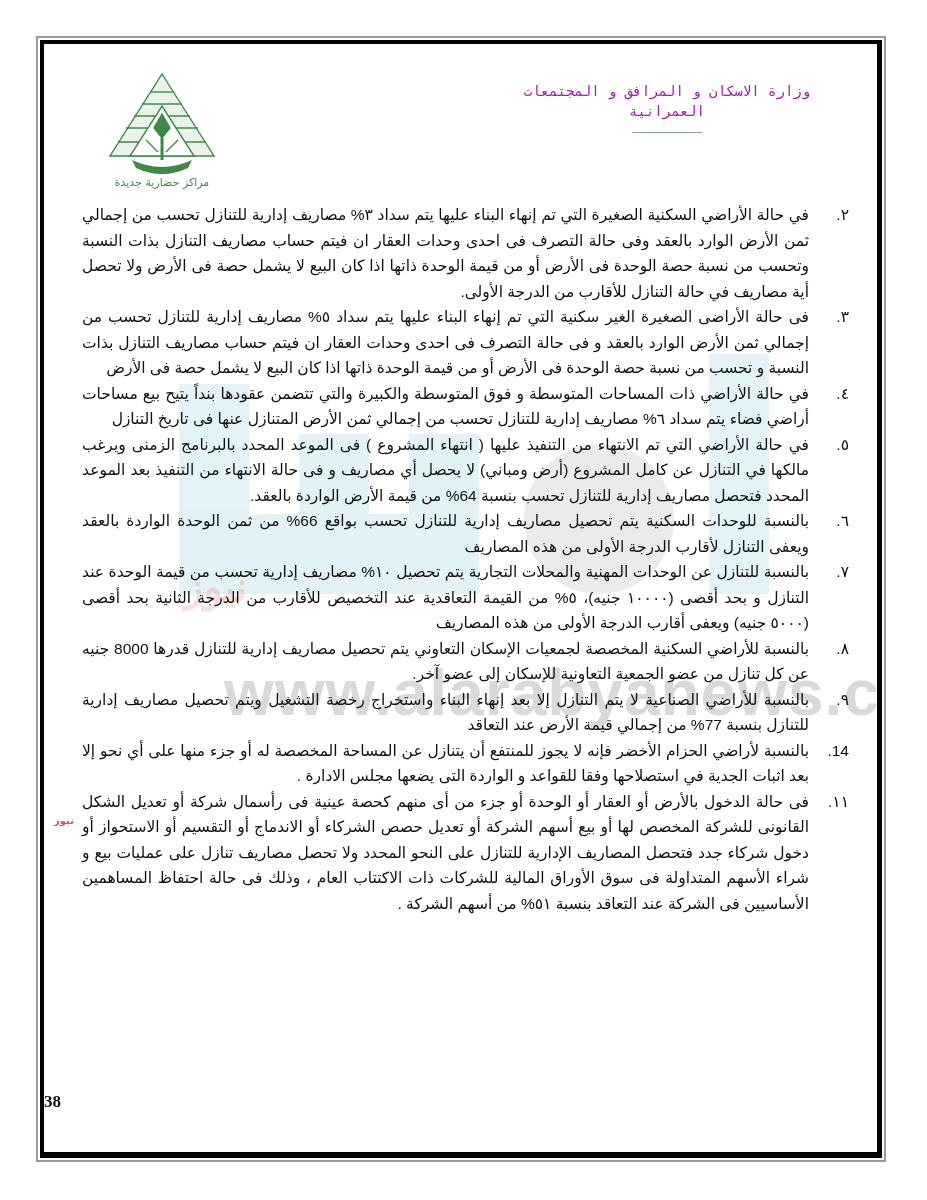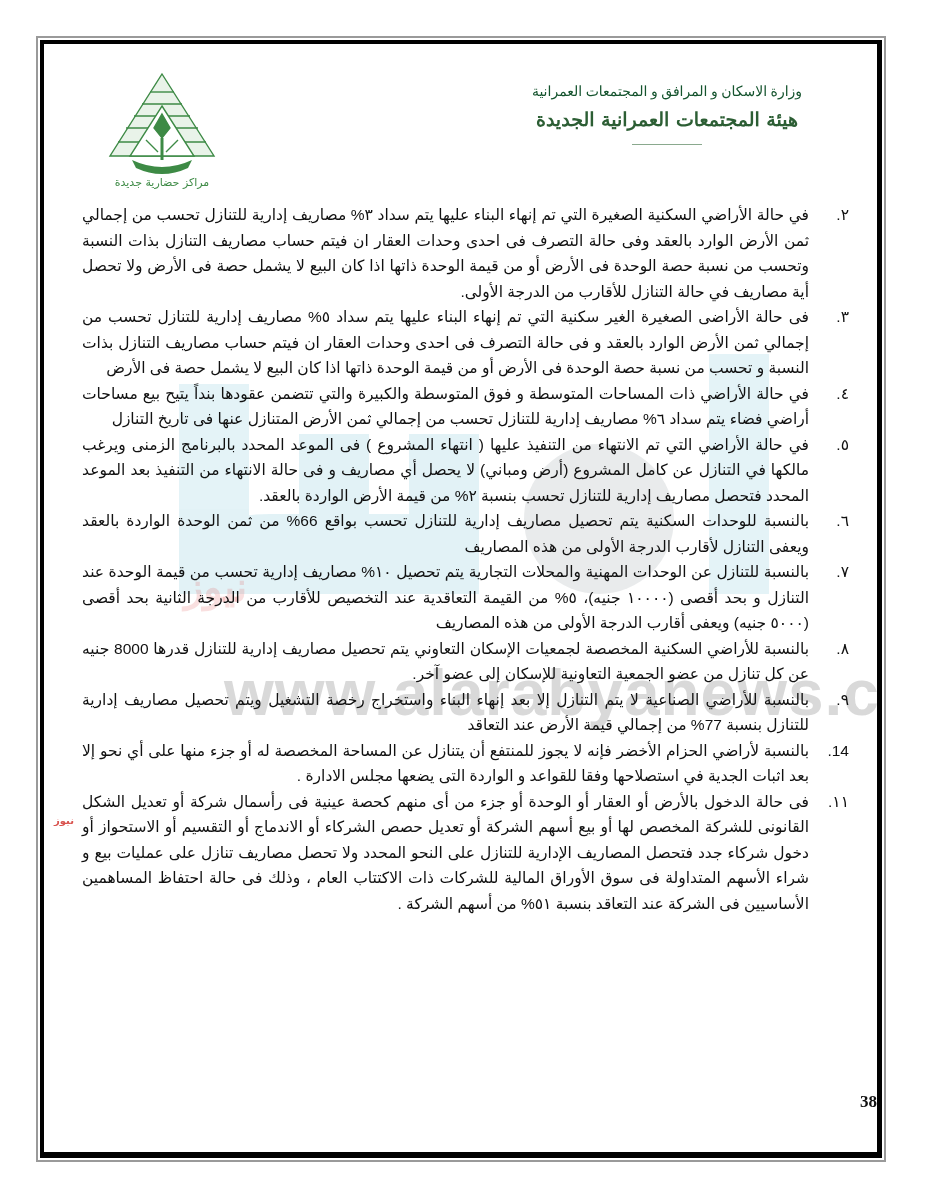--- a/index.html
+++ b/index.html
@@ -13,42 +13,42 @@
   .page-frame-inner {
     position: absolute; left: 2px; top: 2px; right: 2px; bottom: 2px;
     border: 4px solid #000; border-bottom-width: 6px; border-right-width: 5px; box-sizing: border-box;
     background: #fff; overflow: hidden;
   }
 
   
   .header { position: absolute; left: 30px; right: 20px; top: 16px; height: 132px; }
   .logo { position: absolute; left: 28px; top: 10px; width: 120px; height: 120px; }
   .org-block { position: absolute; right: 20px; top: 22px; width: 340px; text-align: center; direction: rtl; }
-  .ministry { font-family: Liberation Serif, serif; font-size: 14px; color: #14532d; line-height: 20px; }
+  .ministry { font-family: Liberation Mono, monospace; font-size: 14px; color: #a21caf; line-height: 20px; }
   .authority { font-family: "DejaVu Serif", serif; font-size: 19px; font-weight: bold; color: #2c5e34; line-height: 30px; margin-top: 2px; }
   .org-rule { width: 70px; height: 1px; background: #8aa98e; margin: 10px auto 0; }
 
   
   .wm { position: absolute; pointer-events: none; }
   .wm-big-logo { left: 115px; top: 300px; width: 620px; height: 260px; }
   .wm-url { left: 180px; top: 612px; font-family: "Liberation Sans", sans-serif; font-weight: bold;
             font-size: 64px; color: rgba(120,120,120,0.28); letter-spacing: 1px; white-space: nowrap; }
   .wm-news-red { left: 140px; top: 520px; font-family: "Liberation Sans", sans-serif; font-weight: bold;
                  font-size: 40px; color: rgba(220,80,80,0.18); direction: rtl; }
   .wm-small-logo { left: -10px; top: 722px; width: 115px; height: 60px; }
 
   
   .content { position: absolute; left: 38px; right: 28px; top: 158px; direction: rtl;
              font-family: "Liberation Sans", "DejaVu Sans", sans-serif; font-size: 15.5px; line-height: 25.5px;
              text-align: justify; }
   .item { position: relative; padding-right: 40px; margin: 0; }
   .item-num { position: absolute; right: 0; top: 0; width: 34px; text-align: right; }
   .item-text { display: block; }
 
-  .page-number { position: absolute; left: 0; right: 0; bottom: 40px; text-align: right;
+  .page-number { position: absolute; left: 0; right: 0; bottom: 40px; text-align: left;
                  font-family: "Liberation Serif", serif; font-weight: bold; font-size: 17px; }
 </style>
 </head>
 <body>
 
 <div class="page-frame">
   <div class="page-frame-inner">
 
     <svg class="wm wm-big-logo" viewBox="0 0 620 260">
       <g fill="#2ba3c0" opacity="0.13">
@@ -83,41 +83,40 @@
           <path d="M60 44 L68 58 L60 68 L52 58 Z" fill="#3d8a45"></path>
           <line x1="60" y1="68" x2="60" y2="90" stroke-width="3"></line>
           <path d="M44 70 L56 82 M76 70 L64 82"></path>
         </g>
         <path d="M30 90 Q60 104 90 90 L86 98 Q60 110 34 98 Z" fill="#3d8a45"></path>
         <text x="60" y="116" text-anchor="middle" font-family="DejaVu Sans, sans-serif" font-size="11" fill="#3d8a45">مراكز حضارية جديدة</text>
       </svg>
 
       <div class="org-block">
         <div class="ministry">وزارة الاسكان و المرافق و المجتمعات العمرانية</div>
-        <div class="authority">هيئة المجتمعات العمرانية الجديدة</div>
         <div class="org-rule"></div>
       </div>
     </div>
 
     <div class="content">
       <p class="item">
         <span class="item-num">٢.</span>
         <span class="item-text">في حالة الأراضي السكنية الصغيرة التي تم إنهاء البناء عليها يتم سداد ٣% مصاريف إدارية للتنازل تحسب من إجمالي ثمن الأرض الوارد بالعقد وفى حالة التصرف فى احدى وحدات العقار ان فيتم حساب مصاريف التنازل بذات النسبة وتحسب من نسبة حصة الوحدة فى الأرض أو من قيمة الوحدة ذاتها اذا كان البيع لا يشمل حصة فى الأرض ولا تحصل أية مصاريف في حالة التنازل للأقارب من الدرجة الأولى.</span>
       </p>
       <p class="item">
         <span class="item-num">٣.</span>
         <span class="item-text">فى حالة الأراضى الصغيرة الغير سكنية التي تم إنهاء البناء عليها يتم سداد ٥% مصاريف إدارية للتنازل تحسب من إجمالي ثمن الأرض الوارد بالعقد و فى حالة التصرف فى احدى وحدات العقار ان فيتم حساب مصاريف التنازل بذات النسبة و تحسب من نسبة حصة الوحدة فى الأرض أو من قيمة الوحدة ذاتها اذا كان البيع لا يشمل حصة فى الأرض</span>
       </p>
       <p class="item">
         <span class="item-num">٤.</span>
         <span class="item-text">في حالة الأراضي ذات المساحات المتوسطة و فوق المتوسطة والكبيرة والتي تتضمن عقودها بنداً يتيح بيع مساحات أراضي فضاء يتم سداد ٦% مصاريف إدارية للتنازل تحسب من إجمالي ثمن الأرض المتنازل عنها فى تاريخ التنازل</span>
       </p>
       <p class="item">
         <span class="item-num">٥.</span>
-        <span class="item-text">في حالة الأراضي التي تم الانتهاء من التنفيذ عليها ( انتهاء المشروع ) فى الموعد المحدد بالبرنامج الزمنى ويرغب مالكها في التنازل عن كامل المشروع (أرض ومباني) لا يحصل أي مصاريف و فى حالة الانتهاء من التنفيذ بعد الموعد المحدد فتحصل مصاريف إدارية للتنازل تحسب بنسبة ٢% من قيمة الأرض الواردة بالعقد.</span>
+        <span class="item-text">في حالة الأراضي التي تم الانتهاء من التنفيذ عليها ( انتهاء المشروع ) فى الموعد المحدد بالبرنامج الزمنى ويرغب مالكها في التنازل عن كامل المشروع (أرض ومباني) لا يحصل أي مصاريف و فى حالة الانتهاء من التنفيذ بعد الموعد المحدد فتحصل مصاريف إدارية للتنازل تحسب بنسبة 64% من قيمة الأرض الواردة بالعقد.</span>
       </p>
       <p class="item">
         <span class="item-num">٦.</span>
         <span class="item-text">بالنسبة للوحدات السكنية يتم تحصيل مصاريف إدارية للتنازل تحسب بواقع 66% من ثمن الوحدة الواردة بالعقد ويعفى التنازل لأقارب الدرجة الأولى من هذه المصاريف</span>
       </p>
       <p class="item">
         <span class="item-num">٧.</span>
         <span class="item-text">بالنسبة للتنازل عن الوحدات المهنية والمحلات التجارية يتم تحصيل ١٠% مصاريف إدارية تحسب من قيمة الوحدة عند التنازل و بحد أقصى (١٠٠٠٠ جنيه)، ٥% من القيمة التعاقدية عند التخصيص للأقارب من الدرجة الثانية بحد أقصى (٥٠٠٠ جنيه) ويعفى أقارب الدرجة الأولى من هذه المصاريف</span>
       </p>
       <p class="item">

